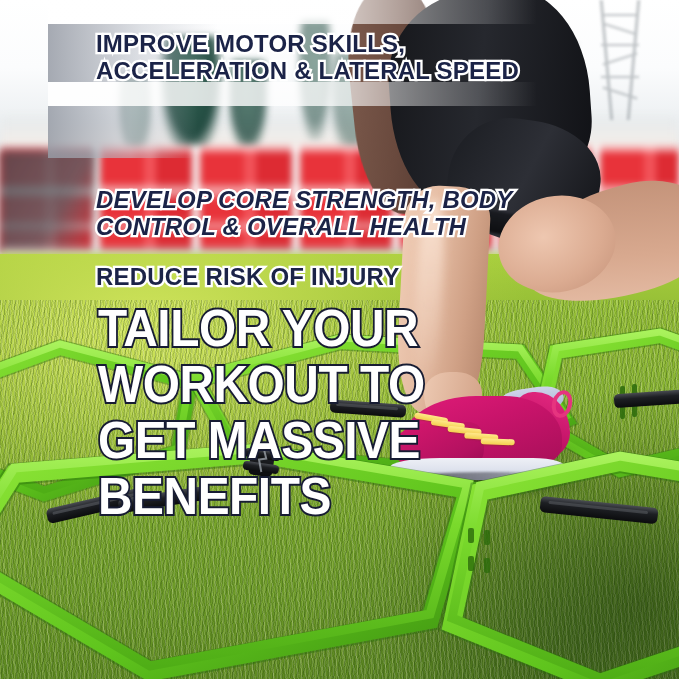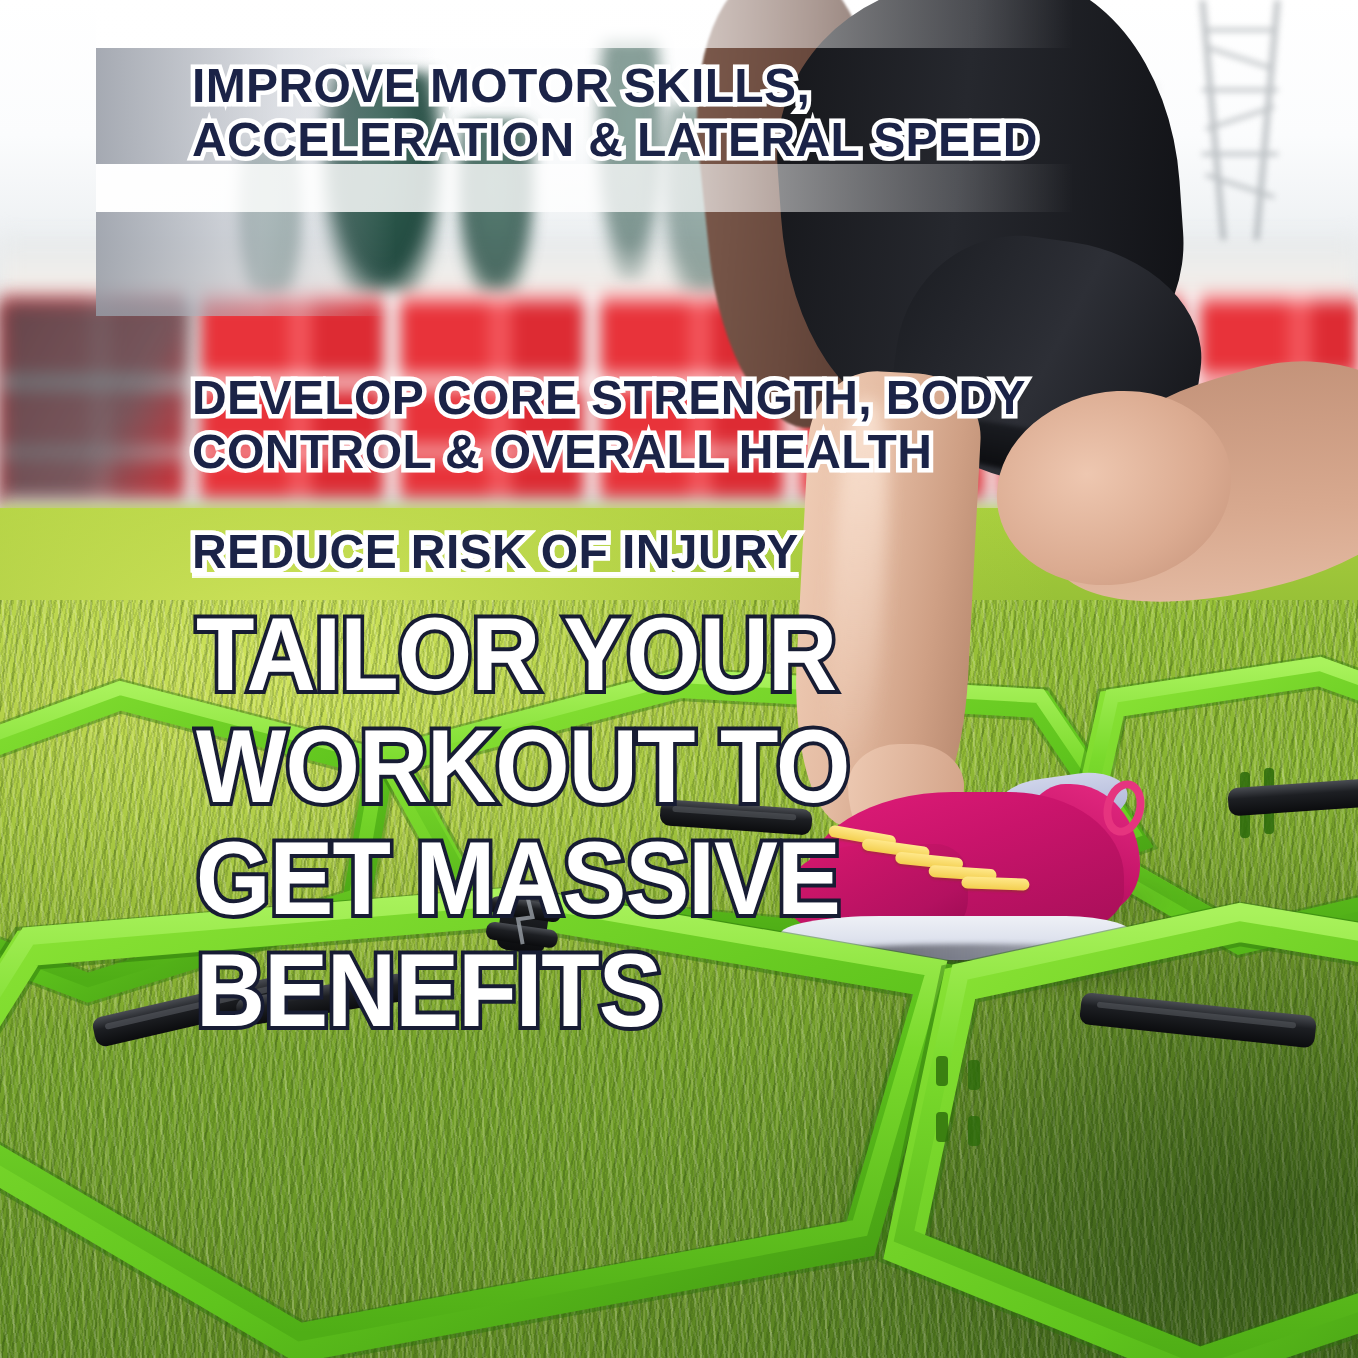--- a/index.html
+++ b/index.html
@@ -464,24 +464,24 @@
 
     <div class="band-white" style="top:0px;  height:24px;"></div>
     <div class="band" style="top:24px; height:58px; width:170px;"></div>
     <div class="band-white" style="top:82px; height:24px;"></div>
     <div class="band" style="top:106px; height:52px; width:150px;"></div>
 
     <div class="bullet" style="top:30px;">IMPROVE MOTOR SKILLS,
 ACCELERATION &amp; LATERAL SPEED</div>
 
 
-    <div class="bullet" style="top:186px;">DEVELOP CORE STRENGTH, BODY
+    <div class="bullet" style="top:186px;font-style:italic;">DEVELOP CORE STRENGTH, BODY
 CONTROL &amp; OVERALL HEALTH</div>
 
-    <div class="bullet" style="top:263px;text-decoration:underline;">REDUCE RISK OF INJURY</div>
+    <div class="bullet" style="top:263px;">REDUCE RISK OF INJURY</div>
 
     <div class="headline" style="top:300px;">TAILOR YOUR
 WORKOUT TO
 GET MASSIVE
 BENEFITS</div>
   </div>
 
 </div>
 
 </body></html>

